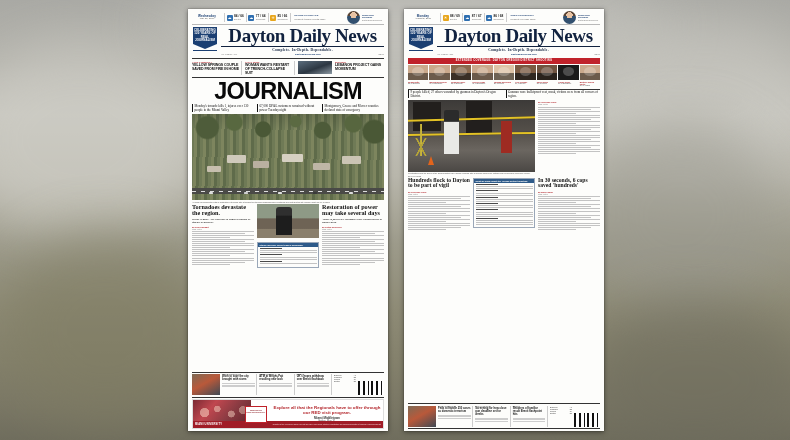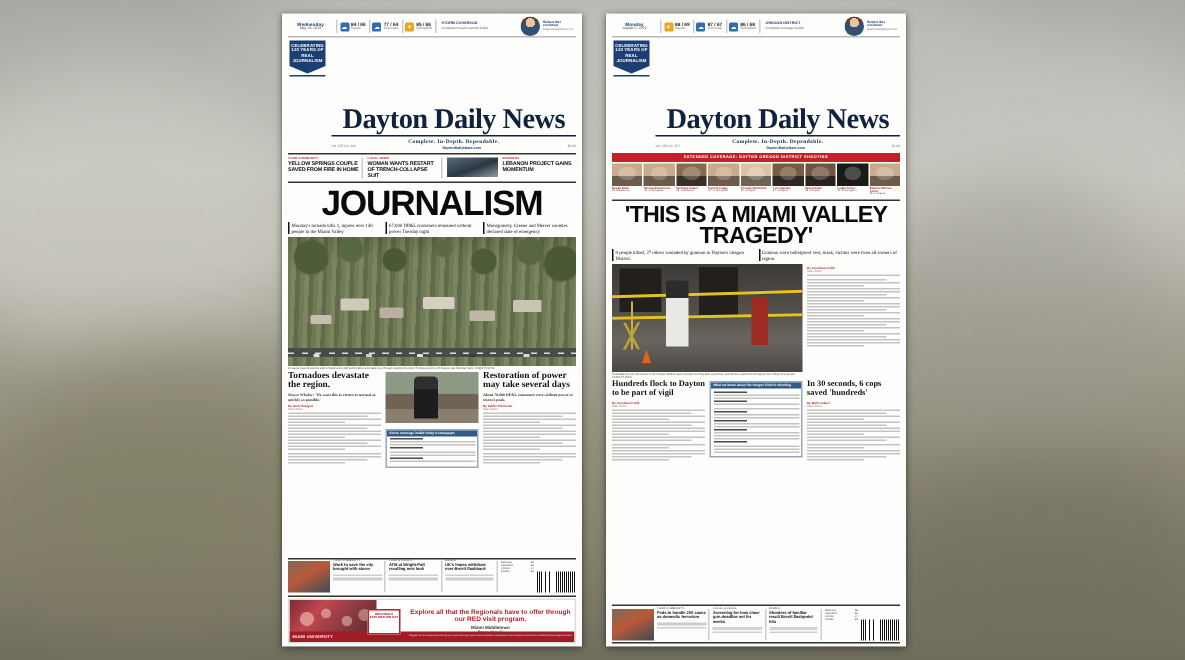--- a/index.html
+++ b/index.html
@@ -97,21 +97,21 @@
   .badge .bb {
     width:24px;height:17px;background:#1b3f72;color:#fff;
     font-size:2.9px;font-weight:bold;text-align:center;
     line-height:1.25; padding-top:1.5px; letter-spacing:.1px;
   }
   .badge .tri {
     width:0;height:0;border-left:12px solid transparent;
     border-right:12px solid transparent;border-top:5px solid #1b3f72;
   }
   .badge .bline{width:24px;height:.8px;background:#1b3f72;margin-top:1px;}
-  .np-main { flex:1; display:flex;flex-direction:column; justify-content:center;margin-top:44px;}
+  .np-main { flex:1; display:flex;flex-direction:column; justify-content:center;}
   .np-title {
     font-family:"Liberation Serif", serif;
     font-size: 19px; font-weight: bold; color:#11223f;
     line-height: .95; letter-spacing:-.4px; text-align:center;
     white-space:nowrap;
   }
   .np-rule { height:1.2px;background:#11223f;margin:1px 0 0 0;}
   .np-tag {
     font-family:"Liberation Serif", serif;
     font-size:3.6px;font-weight:bold;color:#11223f;text-align:center;
@@ -719,21 +719,20 @@
       <div class="nm">Logan Turner</div>
       <div class="ag">30, of Springboro</div>
     </div>
     <div class="vic">
       <div class="ph"></div>
       <div class="nm">Beatrice Warren-Curtis</div>
       <div class="ag">36, of Virginia</div>
     </div>
   </div>
 
-  <div class="bighead" id="hl-right">'THIS IS A MIAMI VALLEY TRAGEDY'</div>
 
   <div class="decks">
     <div class="deck">
       <div class="bar"></div>
       <div class="tx">9 people killed, 27 others wounded by gunman in Dayton's Oregon District.</div>
     </div>
     <div class="deck">
       <div class="bar"></div>
       <div class="tx">Gunman wore bulletproof vest, mask, victims were from all corners of region.</div>
     </div>

